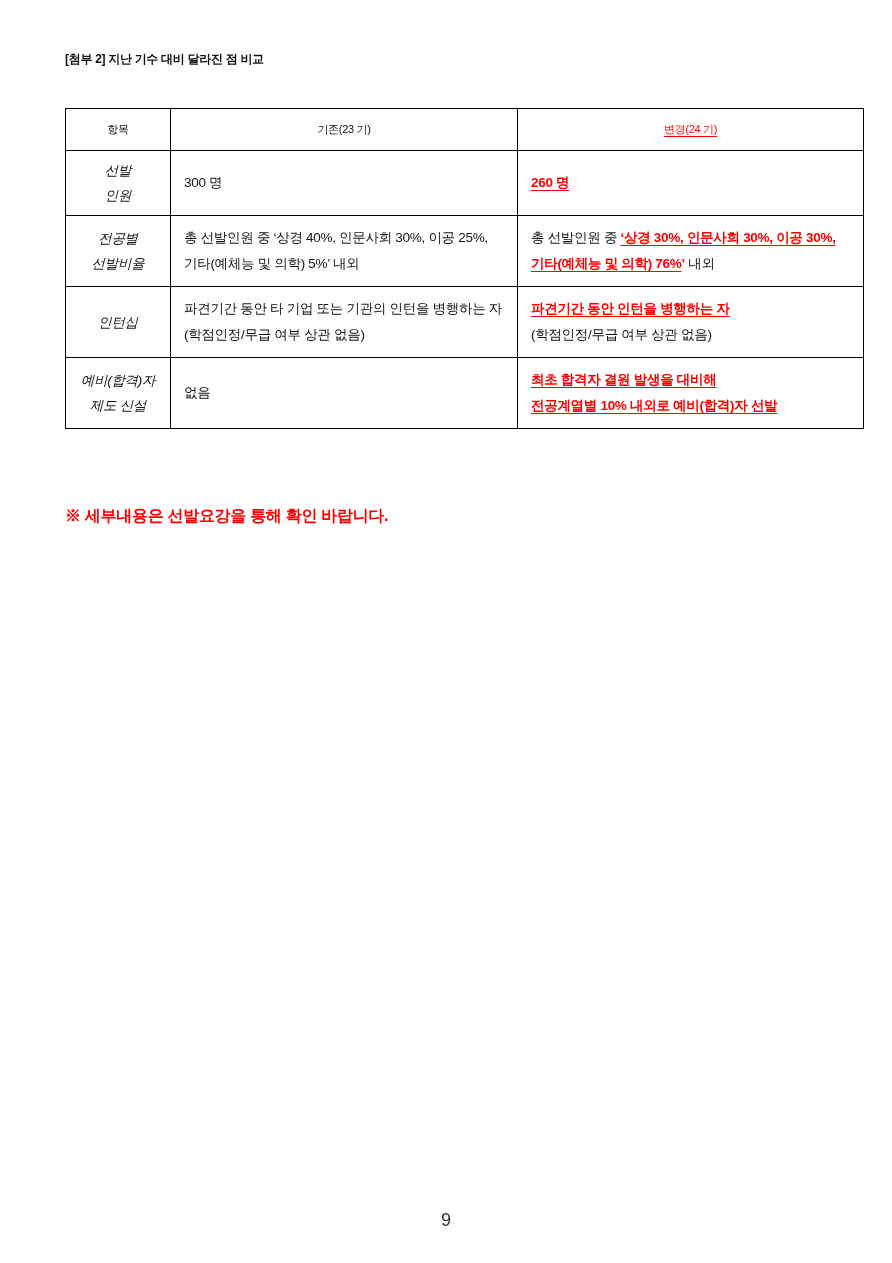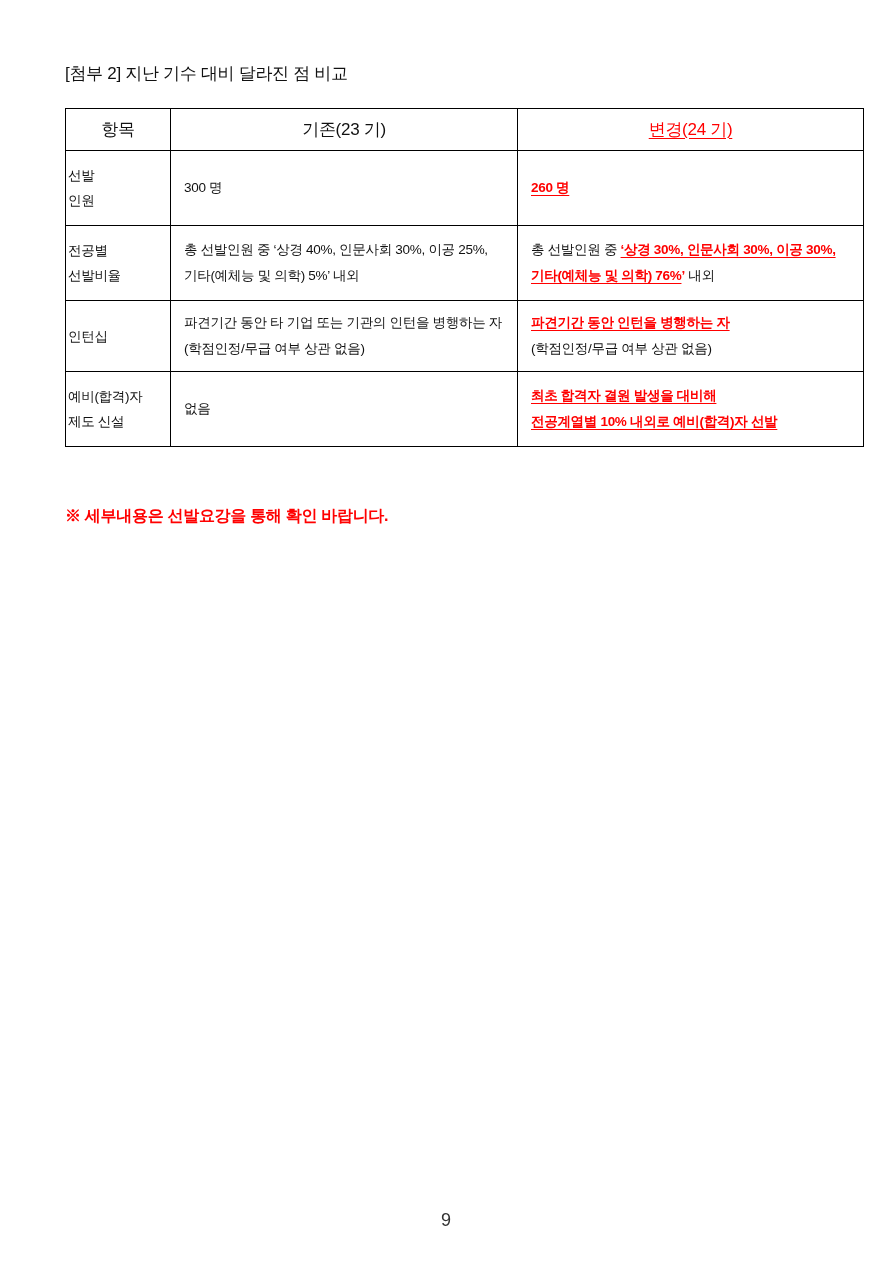--- a/index.html
+++ b/index.html
@@ -7,51 +7,52 @@
   body {
     width: 892px; height: 1263px;
     font-family: "Liberation Sans", sans-serif;
     color: #111111;
     position: relative;
     overflow: hidden;
   }
   .page { position: absolute; inset: 0; background: #ffffff; }
 
   .doc-title {
-    position: absolute; left: 65px; top: 62px;
-    font-size: 17px; font-weight: 400; color: #111111;
+    position: absolute; left: 65px; top: 51px;
+    font-size: 12px; font-weight: 700; color: #111111;
     letter-spacing: -0.3px; white-space: nowrap;
   }
 
   table.cmp-table {
     position: absolute; left: 65px; top: 108px;
     width: 798px;
     border-collapse: collapse; table-layout: fixed;
     font-size: 13.5px; letter-spacing: -0.3px; color: #111111;
   }
   .cmp-table th, .cmp-table td { border: 1px solid #000000; }
   .col-item { width: 105px; }
   .col-old  { width: 347px; margin-left: 24px; }
   .col-new  { width: 346px; }
 
   .cmp-table thead tr { height: 42px; }
   .cmp-table th {
     font-weight: 400; text-align: center; vertical-align: middle;
-    font-size: 17px;
+    font-size: 11px;
   }
 
   .cmp-table tbody tr:nth-child(1) { height: 65px; }
   .cmp-table tbody tr:nth-child(2) { height: 68px; }
   .cmp-table tbody tr:nth-child(3) { height: 67px; }
   .cmp-table tbody tr:nth-child(4) { height: 70px; }
   .cmp-table tbody tr:nth-child(5) { height: 53px; }
 
   .cmp-table td.col-item {
-    vertical-align: middle; line-height: 25px;
-    padding: 12px 2px;
+    text-align: center; vertical-align: middle; line-height: 25px;
+    padding: 7px 2px;
+    font-style: italic;
   }
   .cmp-table td.col-old, .cmp-table td.col-new {
     vertical-align: middle; text-align: left; padding: 9px 13px;
   }
   .cell-line { line-height: 26px; white-space: nowrap; }
 
   .red { color: #ff0000; font-weight: 700; }
   .u { text-decoration: underline; text-decoration-thickness: 1px; text-underline-offset: 3px; }
 
   .footnote {

